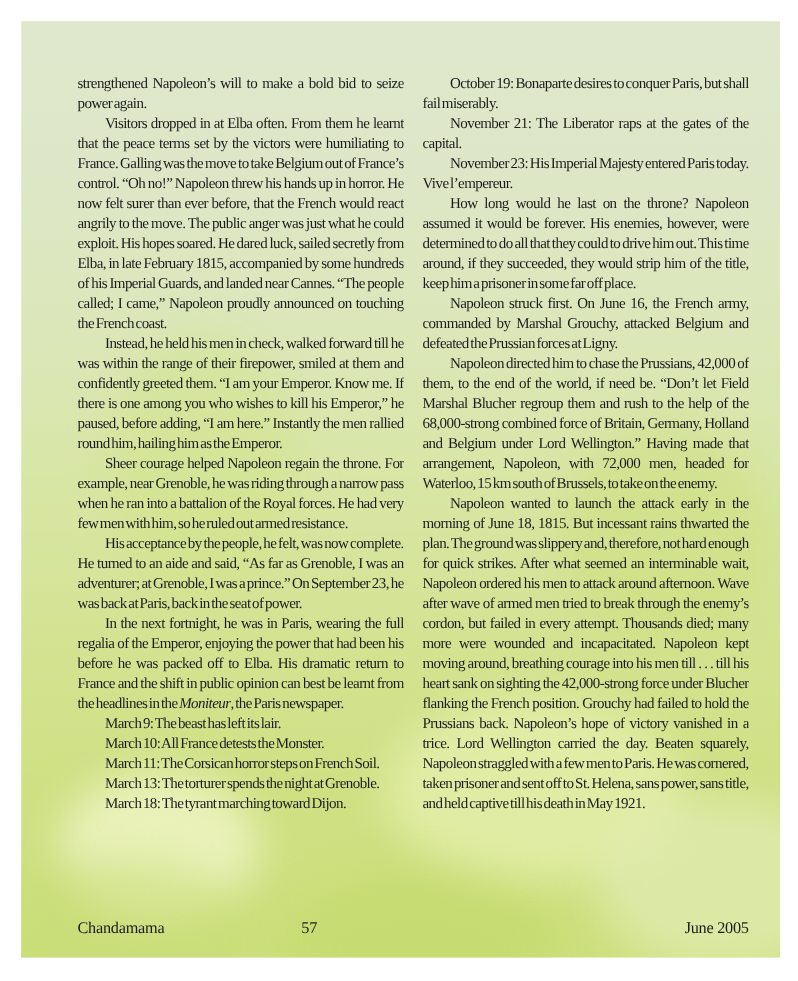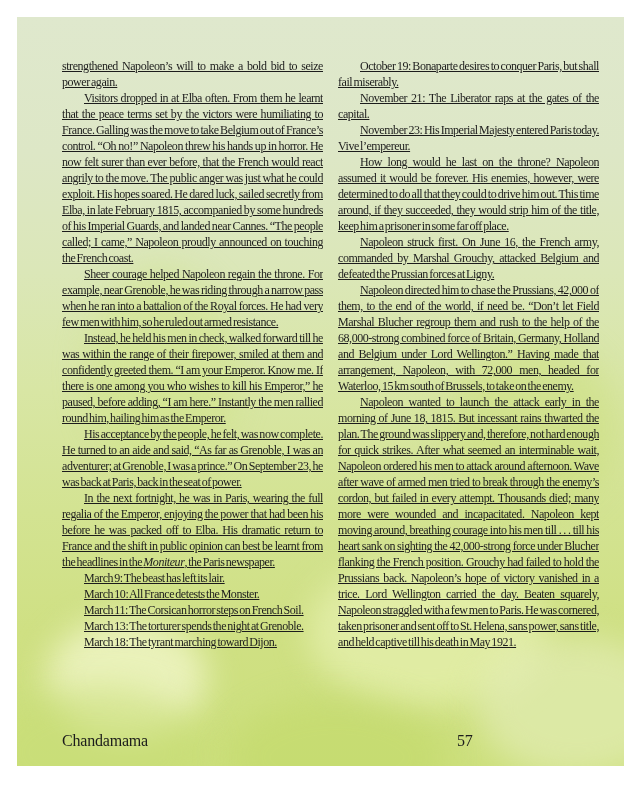--- a/index.html
+++ b/index.html
@@ -48,43 +48,42 @@
     color: #1c1c1c;
     font-size: 12px;
     line-height: 16px;
     letter-spacing: -0.45px;
     word-spacing: -1.3px;
   }
   .col p {
     margin: 0;
     text-align: justify;
     text-indent: 22px;
-    text-decoration: underline;
   }
   .col p.np { text-indent: 0; }
   .col p.author {
     text-align: right;
     text-indent: 0;
     padding-right: 30px;
     font-weight: bold;
     font-style: italic;
   }
   .news { font-style: italic; }
 
   .footer {
     position: absolute;
     left: 45px; right: 25px; bottom: 16px;
     display: flex;
     align-items: baseline;
     color: #1c1c1c;
-    font-size: 16px;
+    font-size: 13px;
     letter-spacing: -0.2px;
   }
   .footer .f-left   { flex: 1; text-align: left; }
-  .footer .f-center { flex: 1; text-align: center; }
+  .footer .f-center { flex: 1; text-align: left; }
   .footer .f-right  { flex: 1; text-align: right; }
 </style>
 </head>
 <body>
 
 <div class="screen">
   <div class="sheet">
 
     <div class="blob b1"></div>
     <div class="blob b2"></div>
@@ -92,22 +91,22 @@
     <div class="blob b4"></div>
     <div class="blob b5"></div>
     <div class="blob b6"></div>
     <div class="blob b7"></div>
 
     <div class="content">
 
       <div class="col">
         <p class="np">strengthened Napoleon’s will to make a bold bid to seize power again.</p>
         <p>Visitors dropped in at Elba often. From them he learnt that the peace terms set by the victors were humiliating to France. Galling was the move to take Belgium out of France’s control. “Oh no!” Napoleon threw his hands up in horror. He now felt surer than ever before, that the French would react angrily to the move. The public anger was just what he could exploit. His hopes soared. He dared luck, sailed secretly from Elba, in late February 1815, accompanied by some hundreds of his Imperial Guards, and landed near Cannes. “The people called; I came,” Napoleon proudly announced on touching the French coast.</p>
+        <p>Instead, he held his men in check, walked forward till he was within the range of their firepower, smiled at them and confidently greeted them. “I am your Emperor. Know me. If there is one among you who wishes to kill his Emperor,” he paused, before adding, “I am here.” Instantly the men rallied round him, hailing him as the Emperor.</p>
         <p>Sheer courage helped Napoleon regain the throne. For example, near Grenoble, he was riding through a narrow pass when he ran into a battalion of the Royal forces. He had very few men with him, so he ruled out armed resistance.</p>
-        <p>Instead, he held his men in check, walked forward till he was within the range of their firepower, smiled at them and confidently greeted them. “I am your Emperor. Know me. If there is one among you who wishes to kill his Emperor,” he paused, before adding, “I am here.” Instantly the men rallied round him, hailing him as the Emperor.</p>
         <p>His acceptance by the people, he felt, was now complete. He turned to an aide and said, “As far as Grenoble, I was an adventurer; at Grenoble, I was a prince.”  On September 23, he was back at Paris, back in the seat of power.</p>
         <p><span>In the next fortnight, he was in Paris, wearing the full regalia of the Emperor, enjoying the power that had been his before he was packed off to Elba. His dramatic return to France and the shift in public opinion can best be learnt from the headlines in the </span><span class="news">Moniteur</span><span>, the Paris newspaper.</span></p>
         <p>March 9: The beast has left its lair.</p>
         <p>March 10: All France detests the Monster.</p>
         <p>March 11: The Corsican horror steps on French Soil.</p>
         <p>March 13: The torturer spends the night at Grenoble.</p>
         <p>March 18: The tyrant marching toward Dijon.</p>
       </div>
 
       <div class="col">
@@ -118,16 +117,17 @@
         <p>Napoleon struck first. On June 16, the French army, commanded by Marshal Grouchy, attacked Belgium and defeated the Prussian forces at Ligny.</p>
         <p>Napoleon directed him to chase the Prussians, 42,000 of them, to the end of the world, if need be. “Don’t let Field Marshal Blucher regroup them and rush to the help of the 68,000-strong combined force of Britain, Germany, Holland and Belgium under Lord Wellington.” Having made that arrangement, Napoleon, with 72,000 men, headed for Waterloo, 15 km south of Brussels, to take on the enemy.</p>
         <p>Napoleon wanted to launch the attack early in the morning of June 18, 1815. But incessant rains thwarted the plan. The ground was slippery and, therefore, not hard enough for quick strikes. After what seemed an interminable wait, Napoleon ordered his men to attack around afternoon. Wave after wave of armed men tried to break through the enemy’s cordon, but failed in every attempt. Thousands died; many more were wounded and incapacitated. Napoleon kept moving around, breathing courage into his men till . . . till his heart sank on sighting the 42,000-strong force under Blucher flanking the French position. Grouchy had failed to hold the Prussians back. Napoleon’s hope of victory vanished in a trice. Lord Wellington carried the day. Beaten squarely, Napoleon straggled with a few men to Paris. He was cornered, taken prisoner and sent off to St. Helena, sans power, sans title, and held captive till his death in May 1921.</p>
       </div>
 
     </div>
 
     <div class="footer">
       <span class="f-left">Chandamama</span>
       <span class="f-center">57</span>
+      <span class="f-right">June 2005</span>
     </div>
 
   </div>
 </div>
 
 </body></html>

